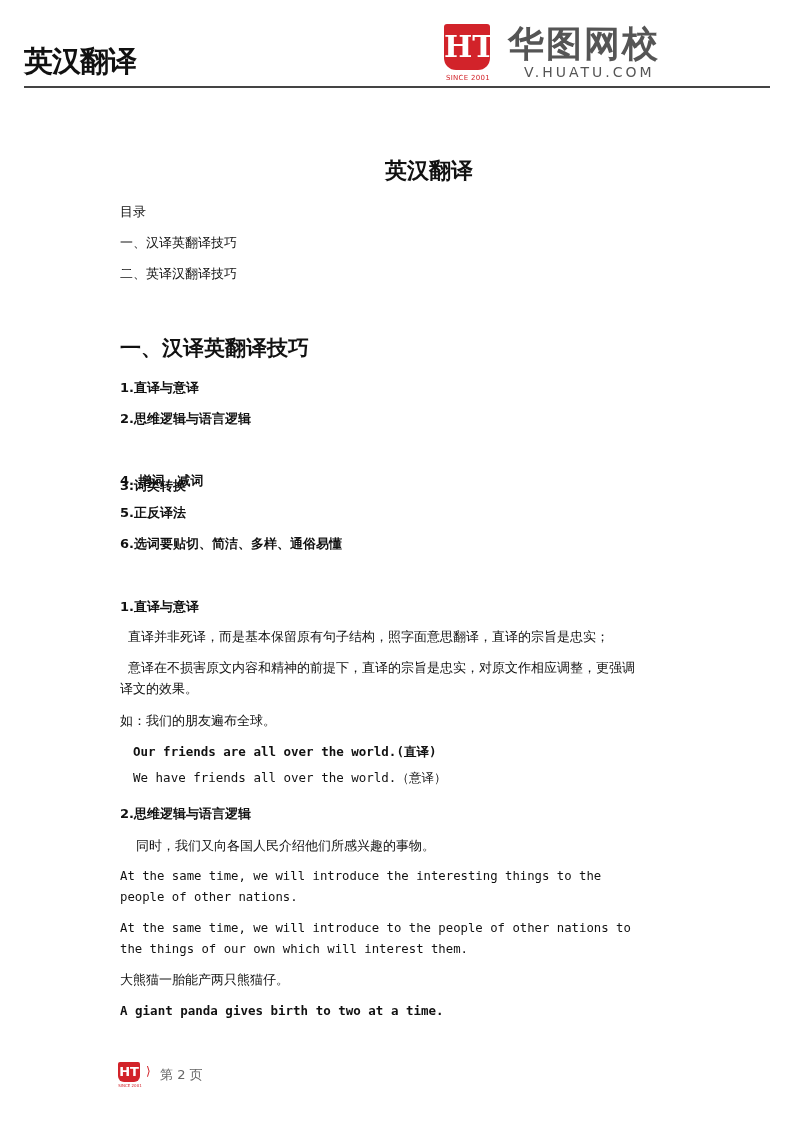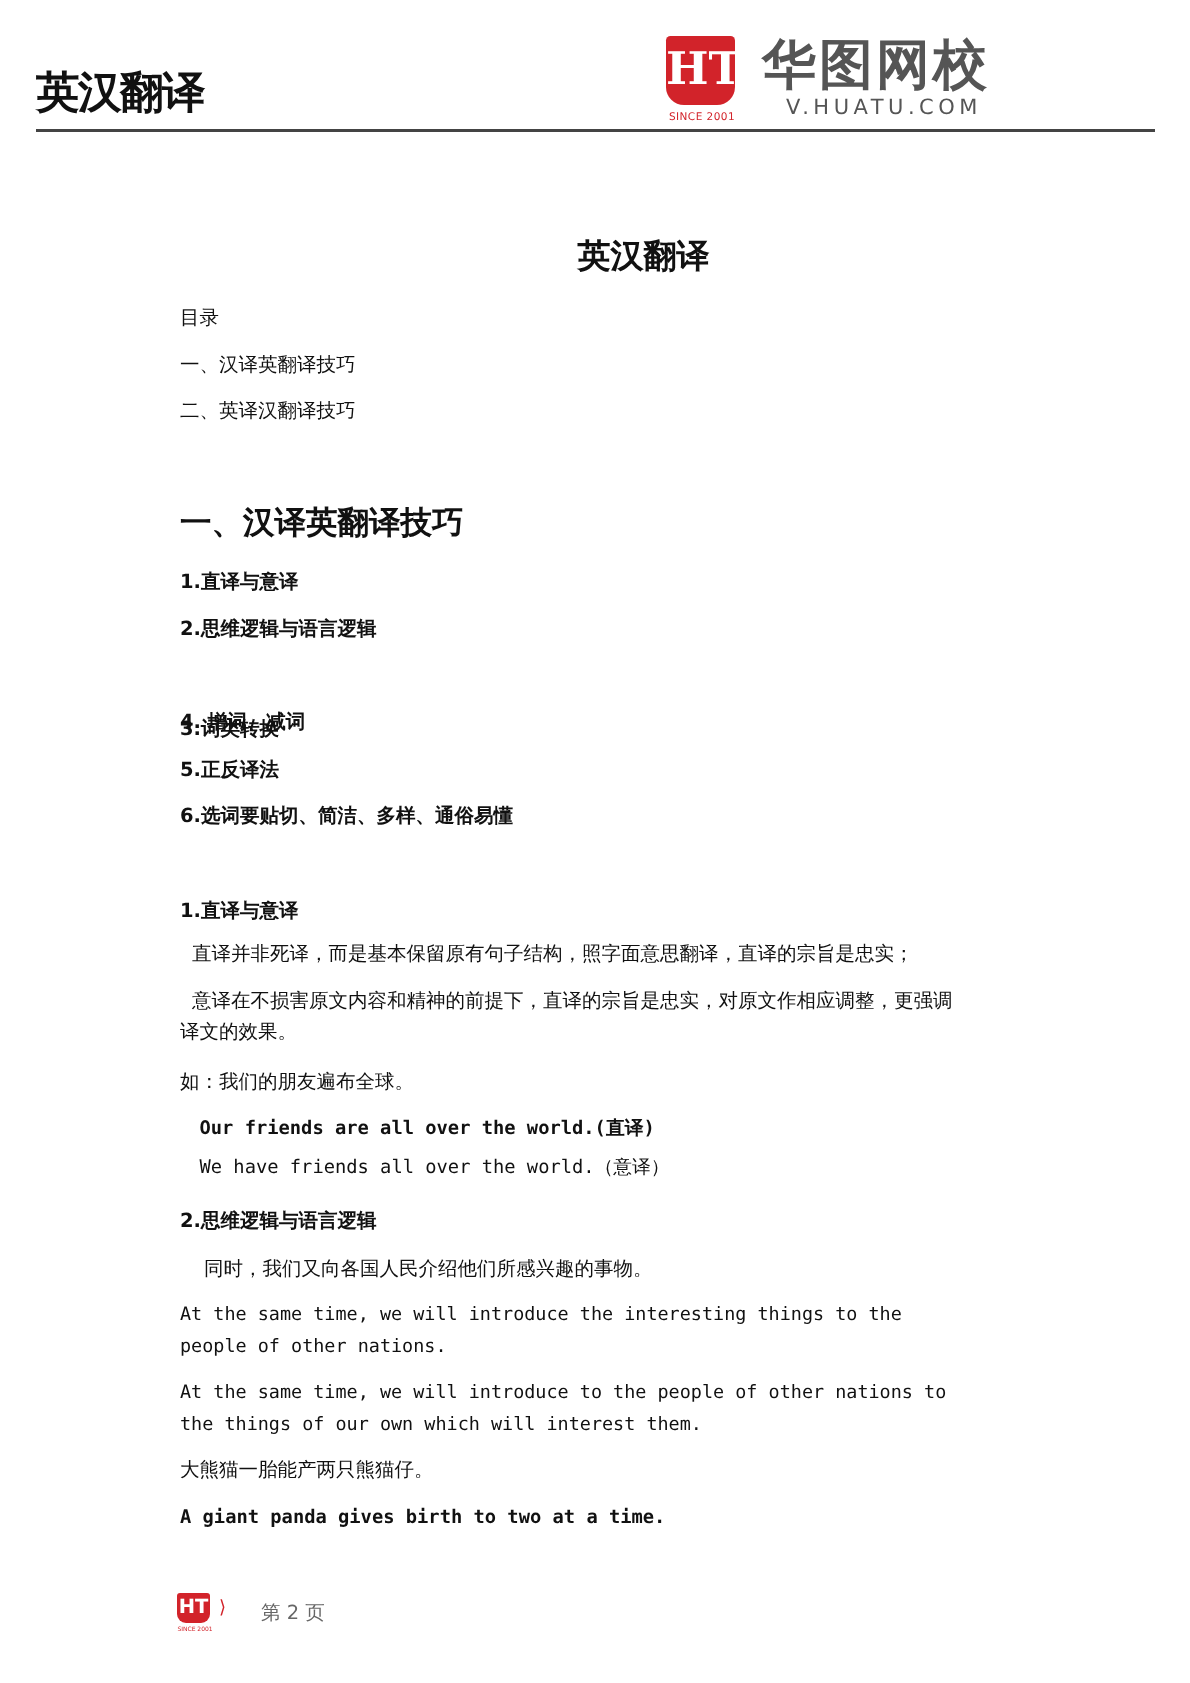--- a/index.html
+++ b/index.html
@@ -41,21 +41,21 @@
   .mono { font-family: "DejaVu Sans Mono", "Liberation Mono", monospace; font-size: 12.5px; }
   .para { position: absolute; left: 120px; width: 520px; font-size: 13px; line-height: 21px; }
   .para.mono { font-family: "DejaVu Sans Mono", "Liberation Mono", monospace; font-size: 12.3px; line-height: 21px; font-weight: normal; }
   .footer { position: absolute; left: 118px; top: 1062px; height: 26px; }
   .footer-logo {
     position: absolute; left: 0; top: 0; width: 22px; height: 20px; background: #d2232a; color: #fff;
     font-size: 13px; text-align: center; line-height: 20px; font-weight: bold; border-radius: 2px 2px 6px 6px;
   }
   .footer-since { position: absolute; left: 0; top: 21px; width: 24px; font-size: 4px; color: #d2232a; text-align: center; }
   .footer-sep { position: absolute; left: 28px; top: 2px; font-size: 12px; color: #d2232a; }
-  .footer-page { position: absolute; left: 56px; top: 4px; font-size: 13px; color: #666; white-space: nowrap; }
+  .footer-page { position: absolute; left: 42px; top: 4px; font-size: 13px; color: #666; white-space: nowrap; }
 </style>
 </head>
 <body>
 
 <div>
   <div class="header-title">英汉翻译</div>
   <div class="logo-wrap">
     <div class="logo-shield">HT</div>
     <div class="logo-since">SINCE 2001</div>
     <div class="logo-cn">华图网校</div>

